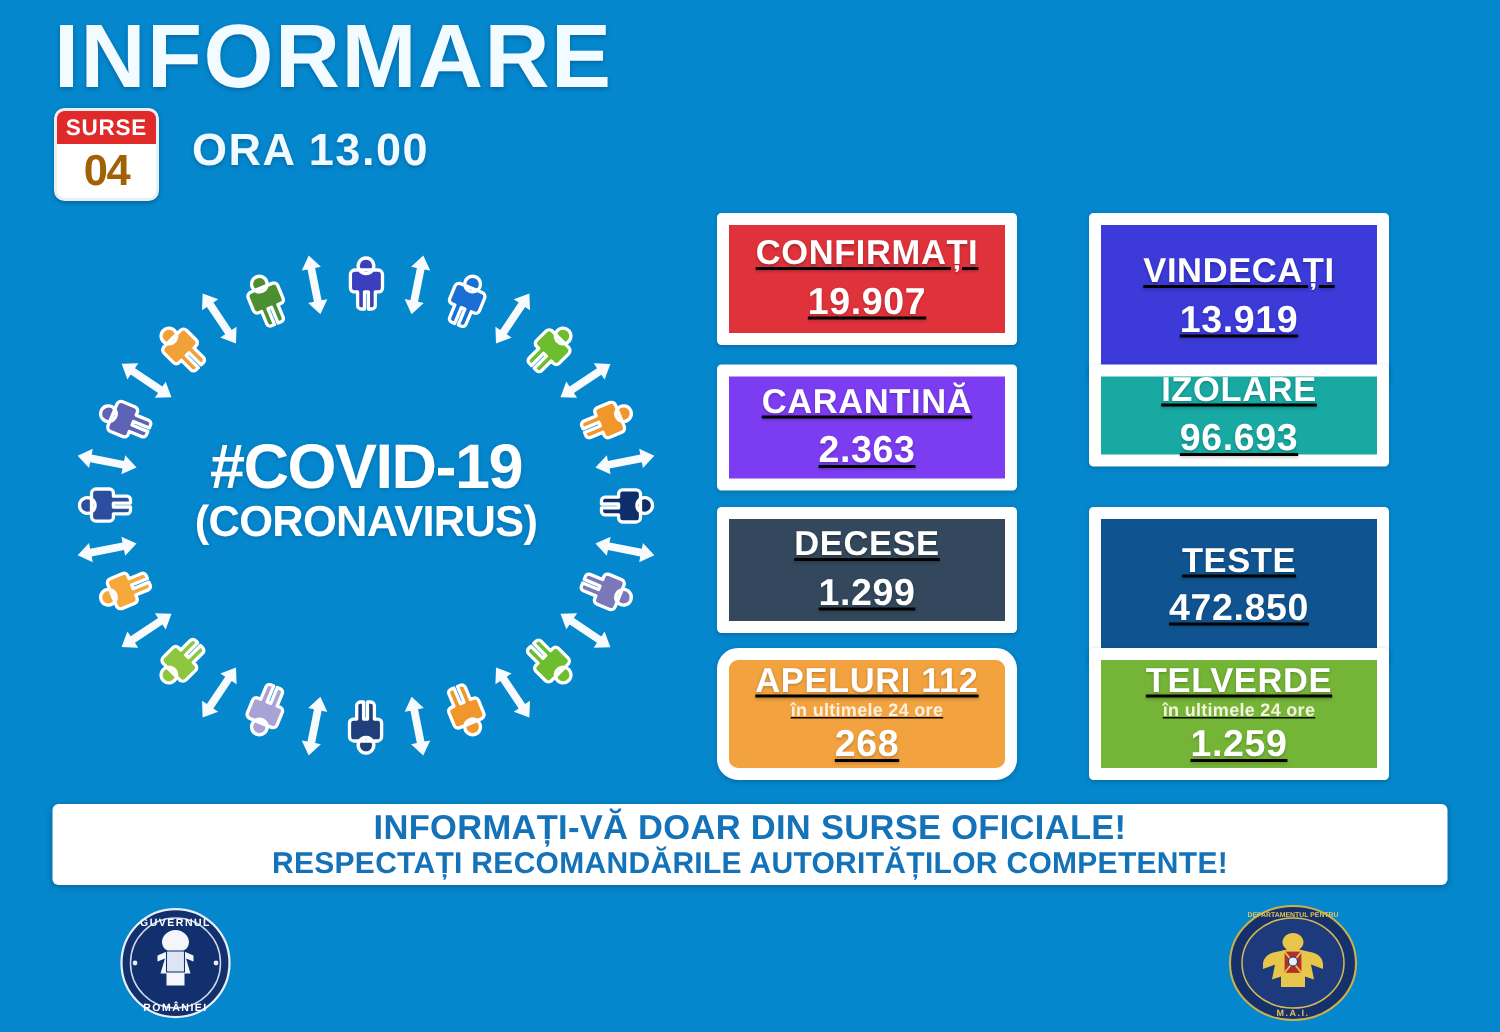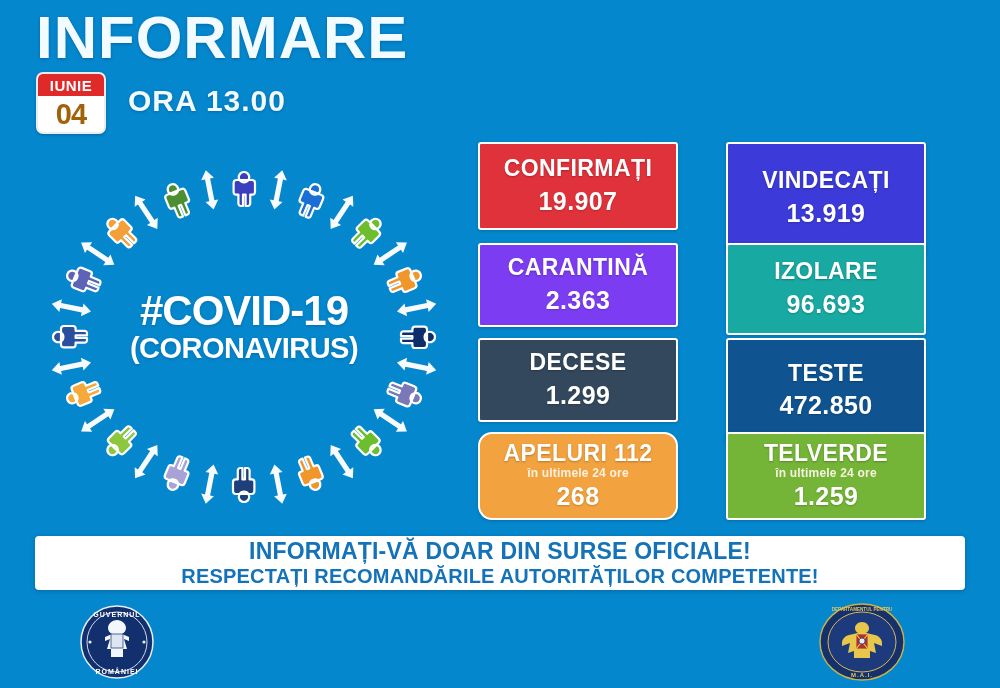--- a/index.html
+++ b/index.html
@@ -101,28 +101,29 @@
     font-weight: bold;
     letter-spacing: -.5px;
     line-height: 1.1;
     text-shadow: 0 1px 3px rgba(0,40,80,.25);
   }
 
   
   .stat {
     position: absolute;
     width: 200px;
-    border: 2px solid #ffffff;
+    border: 8px solid #ffffff;
     border-radius: 3px;
     box-sizing: border-box;
     display: flex;
     flex-direction: column;
     align-items: center;
     justify-content: center;
     box-shadow: 0 1px 3px rgba(0,30,60,.25);
+    text-decoration: underline;
   }
   .stat .s-label {
     font-size: 23px;
     font-weight: bold;
     color: #ffffff;
     letter-spacing: .4px;
     line-height: 1.05;
     text-shadow: 0 1px 2px rgba(0,0,0,.25);
   }
   .stat .s-sub {
@@ -196,21 +197,21 @@
   .logo-gov svg, .logo-mai svg { display:block; }
 </style>
 </head>
 <body>
 
 <div class="stage">
 
   <div class="hdr-title">INFORMARE</div>
 
   <div class="cal">
-    <div class="cal-month">IUNIE</div>
+    <div class="cal-month">SURSE</div>
     <div class="cal-day">04</div>
   </div>
 
   <div class="hdr-hour">ORA 13.00</div>
 
   <div class="circle-wrap">
     <svg width="420" height="350" viewBox="0 0 420 350">
       <g id="people-ring">
           <g transform="translate(210.0,23.0) rotate(0.0) scale(1.0)">
             <path d="M0,-13 a5.2,5.2 0 1,1 -0.01,0 Z M-8,-5 h16 a3,3 0 0,1 3,3 v9 a2.6,2.6 0 0,1 -2.6,2.6 h-2.2 v9 a2.4,2.4 0 0,1 -2.4,2.4 h-2.2 v-11.4 h-2.6 v11.4 h-2.2 a2.4,2.4 0 0,1 -2.4,-2.4 v-9 h-2.2 a2.6,2.6 0 0,1 -2.6,-2.6 v-9 a3,3 0 0,1 3,-3 Z" fill="#3b3fbe" stroke="#ffffff" stroke-width="2.2" stroke-linejoin="round"></path>
@@ -324,21 +325,21 @@
         <div class="s-value">19.907</div>
       </div>
       <div class="stat" style="left: 726px; top: 142px; height: 112px; background: rgb(60, 58, 216);">
         <div class="s-label">VINDECAȚI</div>
         <div class="s-value">13.919</div>
       </div>
       <div class="stat" style="left: 478px; top: 243px; height: 84px; background: rgb(124, 61, 242);">
         <div class="s-label">CARANTINĂ</div>
         <div class="s-value">2.363</div>
       </div>
-      <div class="stat" style="left: 726px; top: 243px; height: 92px; background: rgb(23, 169, 162);">
+      <div class="stat" style="left: 726px; top: 243px; height: 68px; background: rgb(23, 169, 162);">
         <div class="s-label">IZOLARE</div>
         <div class="s-value">96.693</div>
       </div>
       <div class="stat" style="left: 478px; top: 338px; height: 84px; background: rgb(51, 72, 92);">
         <div class="s-label">DECESE</div>
         <div class="s-value">1.299</div>
       </div>
       <div class="stat" style="left: 726px; top: 338px; height: 105px; background: rgb(15, 84, 144);">
         <div class="s-label">TESTE</div>
         <div class="s-value">472.850</div>

